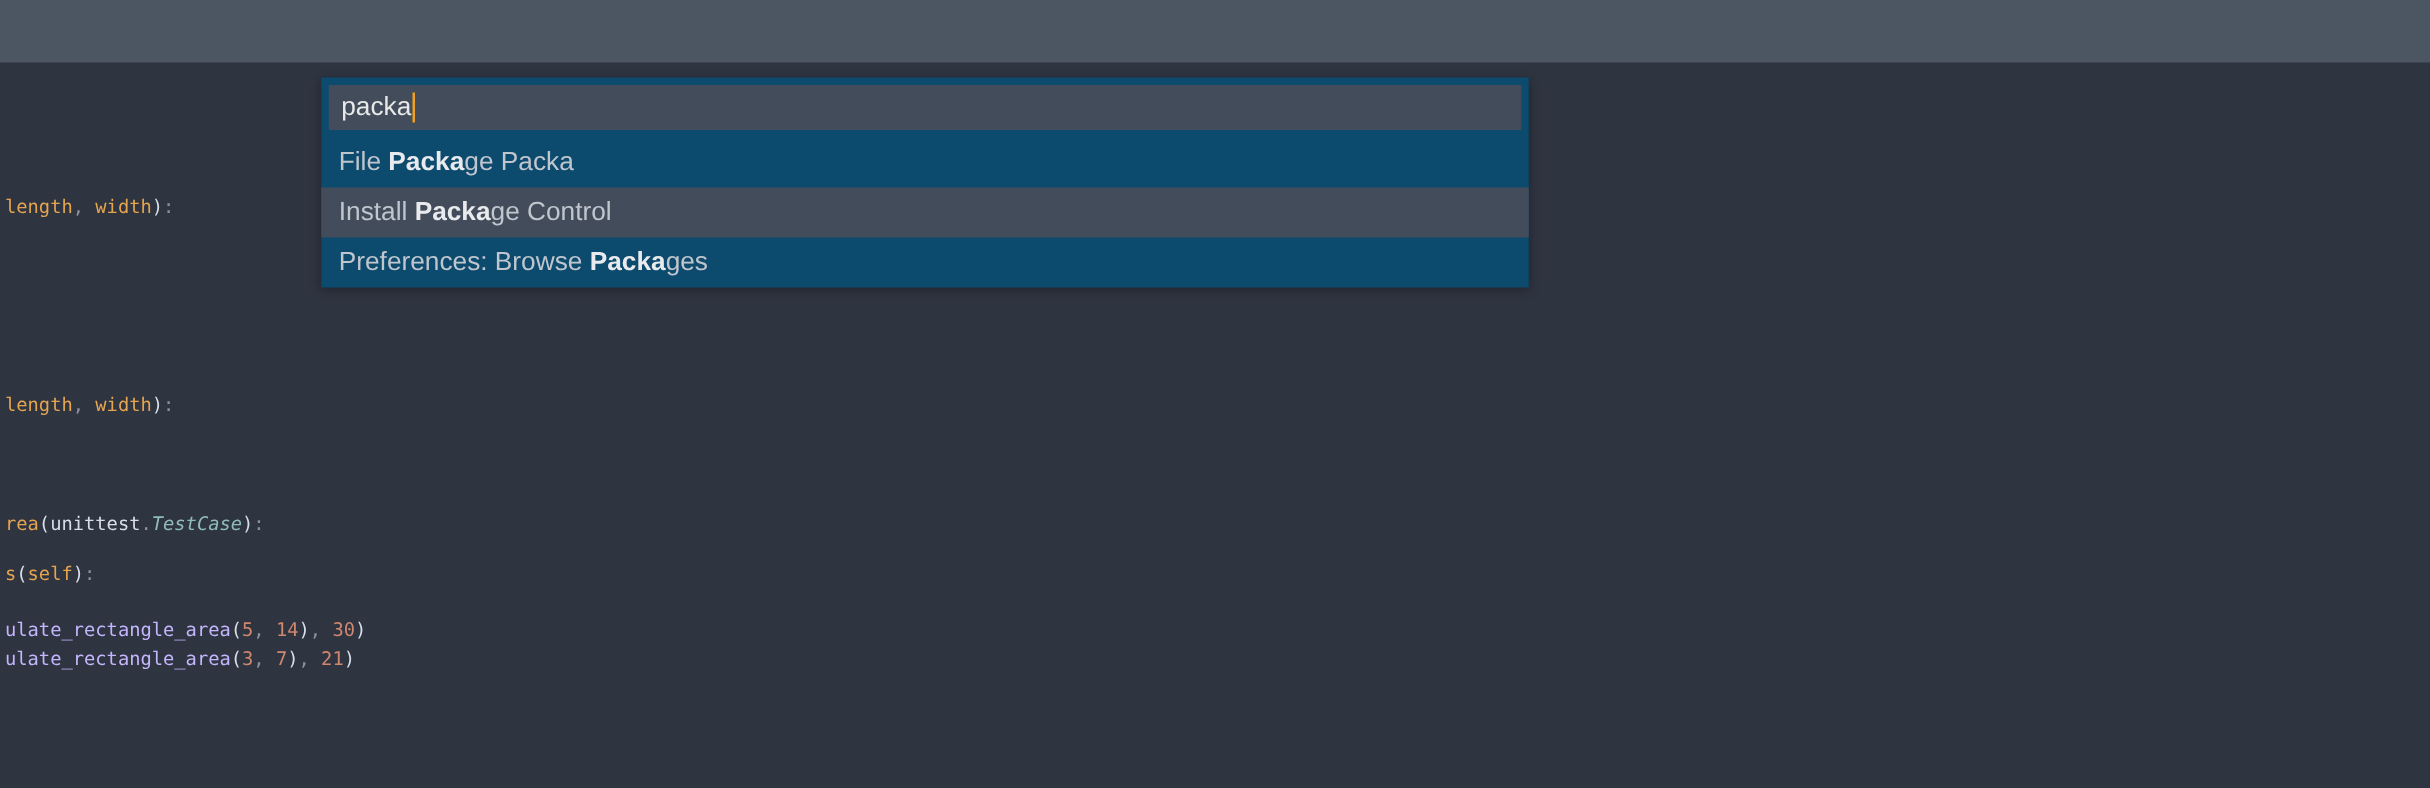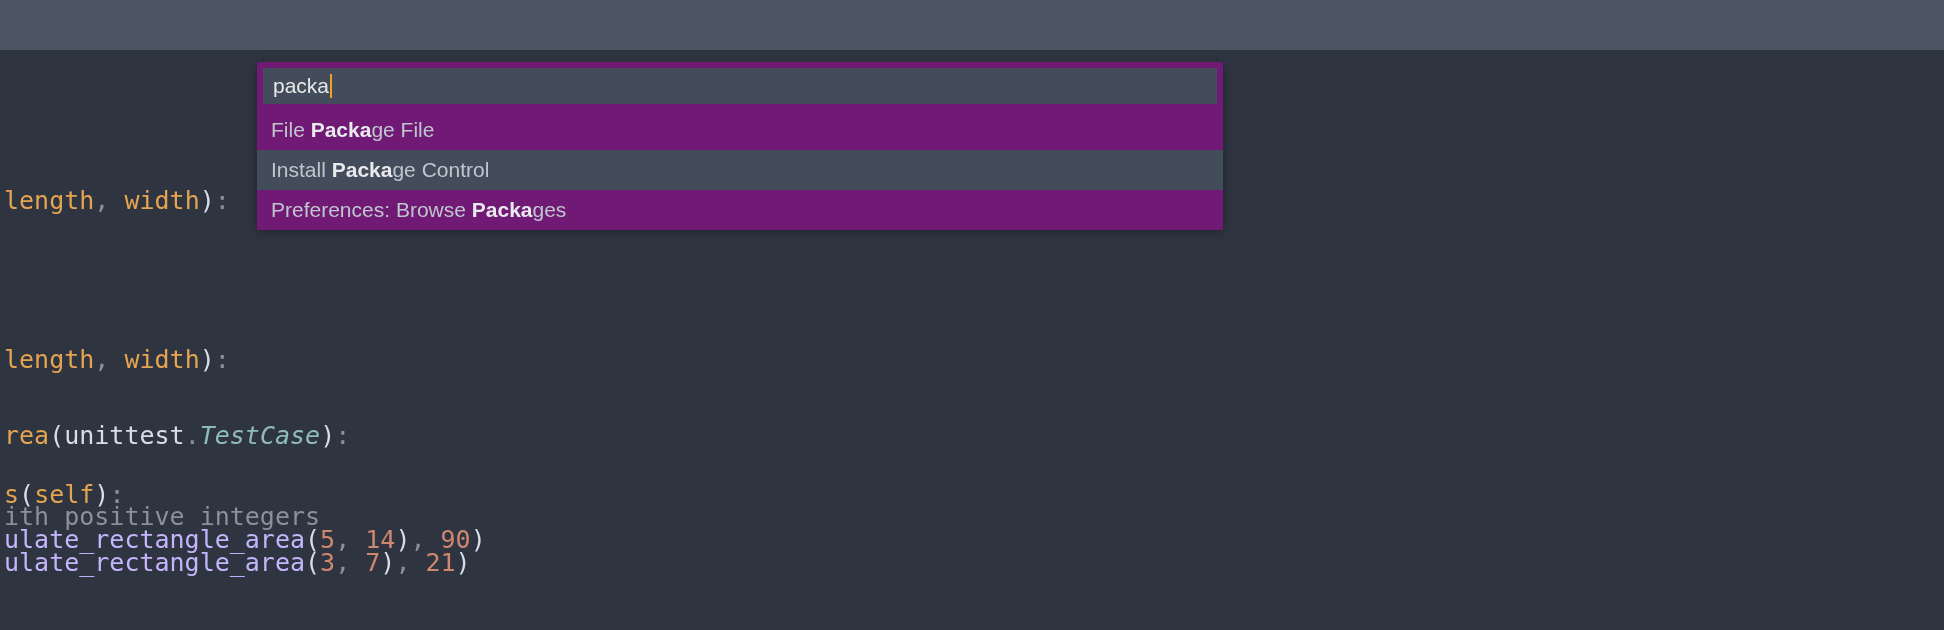--- a/index.html
+++ b/index.html
@@ -19,41 +19,40 @@
       width: 100%;
       height: 50px;
       background: #4c5562;
     }
     .editor {
       position: absolute;
       top: 50px;
       left: 0;
       width: 100%;
       font-family: "SF Mono", "Monaco", "Menlo", monospace;
-      font-size: 25px;
+      font-size: 15px;
       line-height: 26px;
       white-space: pre;
-      margin-top: 36px;
     }
     .code-line {
       padding-left: 4px;
     }
     .orange { color: #e5a450; }
     .grey { color: #8a919c; }
     .white { color: #d8dee9; }
     .blue { color: #8fbcbb; font-style: italic; }
     .cyan { color: #c4b5fd; }
     .number { color: #d08770; }
 
     .command-palette {
       position: absolute;
       top: 62px;
       left: 257px;
       width: 966px;
-      background: #701a75;
+      background: #0c4a6e;
       box-shadow: 0 2px 8px rgba(0,0,0,0.3);
     }
     .palette-input-wrapper {
       background: #424c5a;
       margin: 6px;
       padding: 4px 10px;
       height: 36px;
       display: flex;
       align-items: center;
     }
@@ -84,52 +83,51 @@
     .palette-item.highlighted {
       background: #434c5a;
     }
     .palette-item b {
       color: #e8eaed;
       font-weight: 700;
     }
 
     .line1 { position: absolute; top: 102px; }
     .line2 { position: absolute; top: 261px; }
-    .line3 { position: absolute; top: 337px; }
+    .line3 { position: absolute; top: 356px; }
     .line4 { position: absolute; top: 396px; }
     .line5 { position: absolute; top: 418px; }
     .line6 { position: absolute; top: 441px; }
     .line7 { position: absolute; top: 464px; text-align: right; }
   </style>
 </head>
 <body>
 
 <div class="title-bar"></div>
 
 <div class="editor">
   <div class="code-line line1"><span class="orange">length</span><span class="grey">, </span><span class="orange">width</span><span class="white">)</span><span class="grey">:</span></div>
 
   <div class="code-line line2"><span class="orange">length</span><span class="grey">, </span><span class="orange">width</span><span class="white">)</span><span class="grey">:</span></div>
 
   <div class="code-line line3"><span class="orange">rea</span><span class="white">(</span><span class="white">unittest</span><span class="grey">.</span><span class="blue">TestCase</span><span class="white">)</span><span class="grey">:</span></div>
 
   <div class="code-line line4"><span class="orange">s</span><span class="white">(</span><span class="orange">self</span><span class="white">)</span><span class="grey">:</span></div>
 
-  <div class="code-line line5"><span class="grey">ith positive integers</span></div>
 
-  <div class="code-line line6"><span class="cyan">ulate_rectangle_area</span><span class="white">(</span><span class="number">5</span><span class="grey">, </span><span class="number">14</span><span class="white">)</span><span class="grey">, </span><span class="number">90</span><span class="white">)</span></div>
+  <div class="code-line line6"><span class="cyan">ulate_rectangle_area</span><span class="white">(</span><span class="number">5</span><span class="grey">, </span><span class="number">14</span><span class="white">)</span><span class="grey">, </span><span class="number">30</span><span class="white">)</span></div>
 
   <div class="code-line line7"><span class="cyan">ulate_rectangle_area</span><span class="white">(</span><span class="number">3</span><span class="grey">, </span><span class="number">7</span><span class="white">)</span><span class="grey">, </span><span class="number">21</span><span class="white">)</span></div>
 </div>
 
 <div class="command-palette">
   <div class="palette-input-wrapper">
     <span class="palette-input">
         <span>packa</span>
         <span class="cursor"></span>
       </span>
   </div>
   <div class="palette-results" id="palette-results">
-  <div class="palette-item"><span>File </span><b>Packa</b><span>ge File</span></div>
+  <div class="palette-item"><span>File </span><b>Packa</b><span>ge Packa</span></div>
       <div class="palette-item highlighted"><span>Install </span><b>Packa</b><span>ge Control</span></div>
       <div class="palette-item"><span>Preferences: Browse </span><b>Packa</b><span>ges</span></div>
     </div>
 </div>
 
 </body></html>

